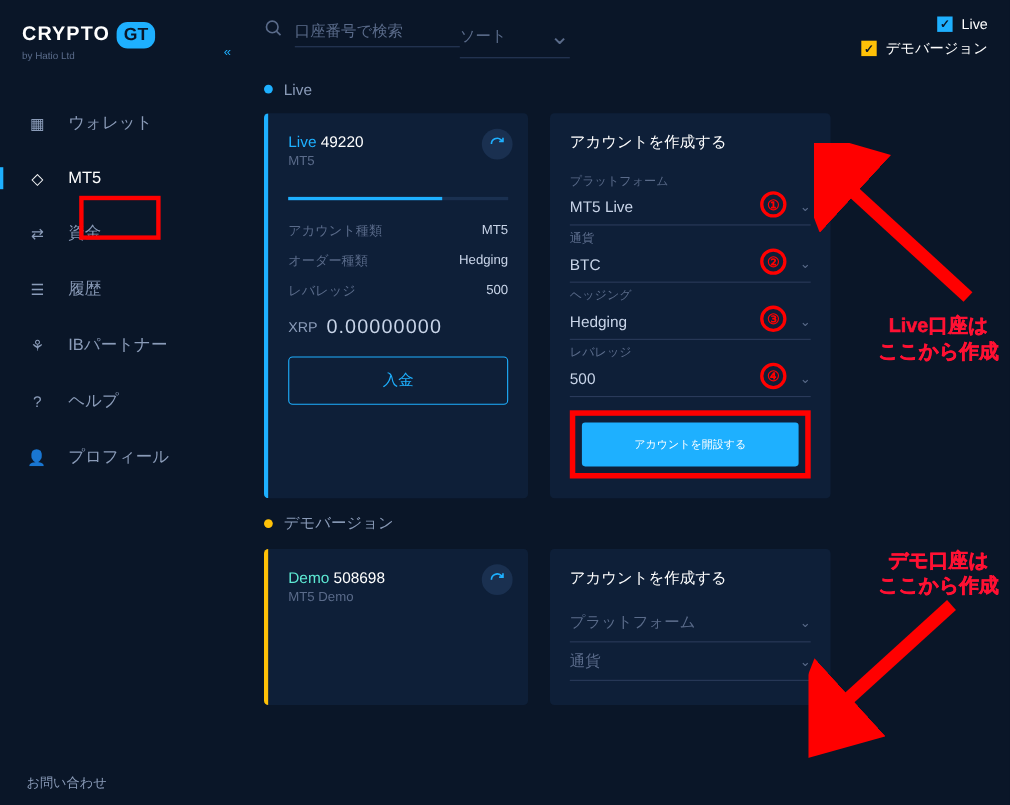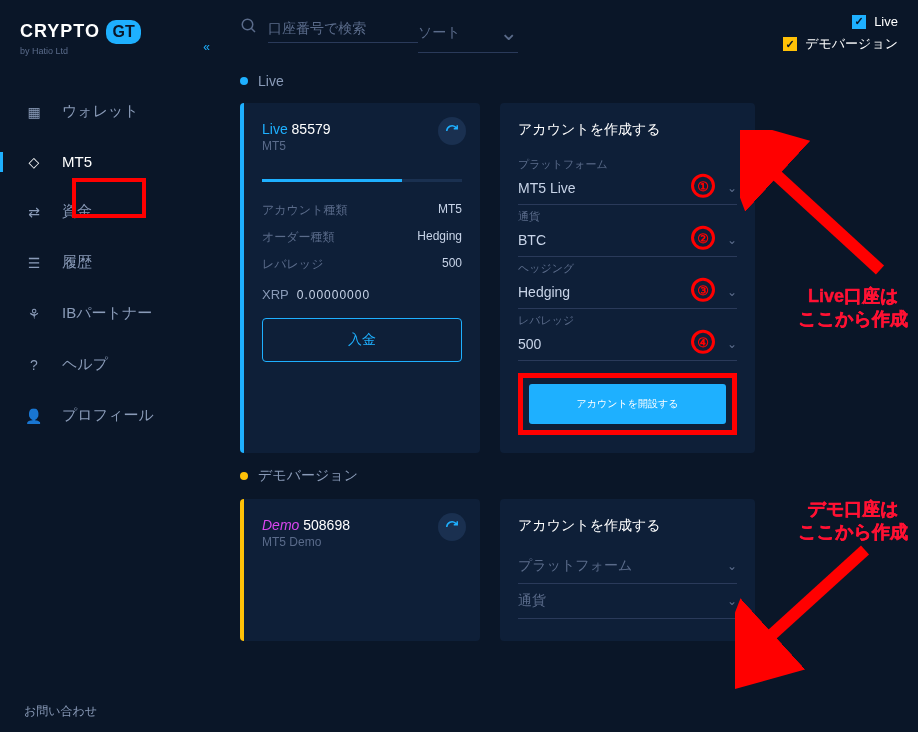--- a/index.html
+++ b/index.html
@@ -187,21 +187,21 @@
   border-left: 4px solid #1eb0ff;
 }
 .card.account.demo {
   border-left: 4px solid #ffc107;
 }
 .card-title {
   font-size: 14px;
   font-weight: 500;
 }
 .card-title .tag { color: #1eb0ff; }
-.card-title .tag.y { color: #d946ef; font-style: italic; }
+.card-title .tag.y { color: #5eead4; }
 .card-title .num { color: #fff; }
 .card-sub {
   font-size: 12px;
   color: #5a6b8a;
   margin-top: 2px;
 }
 .refresh {
   position: absolute;
   right: 14px;
   top: 14px;
@@ -237,21 +237,21 @@
 .info-label { color: #5a6b8a; }
 .info-value { color: #c8d4e8; }
 .balance {
   font-size: 13px;
   color: #8a9bb8;
   margin-top: 14px;
   display: flex;
   gap: 8px;
   align-items: center;
 }
-.balance .amt { font-size: 12px; color: #c8d4e8; letter-spacing: 1px; }
+.balance .amt { font-size: 18px; color: #c8d4e8; letter-spacing: 1px; }
 .btn-outline {
   margin-top: 16px;
   width: 100%;
   padding: 12px;
   background: none;
   border: 1px solid #1eb0ff;
   color: #1eb0ff;
   font-size: 14px;
   border-radius: 4px;
   cursor: pointer;
@@ -404,21 +404,21 @@
 
   <div class="section-header">
     <span class="dot blue"></span>
     <span>Live</span>
   </div>
 
   <div class="row">
     <div class="card account">
       <div class="card-title">
         <span class="tag">Live</span>
-        <span class="num">85579</span>
+        <span class="num">49220</span>
       </div>
       <div class="card-sub">MT5</div>
       <div class="refresh">
         <svg width="14" height="14" viewBox="0 0 24 24" fill="none" stroke="currentColor" stroke-width="2.5">
             <path d="M21 2v6h-6M3 12a9 9 0 0 1 15-6.7L21 8"></path>
           </svg>
       </div>
       <div class="progress"></div>
       <div class="info-row">
         <span class="info-label">アカウント種類</span>

